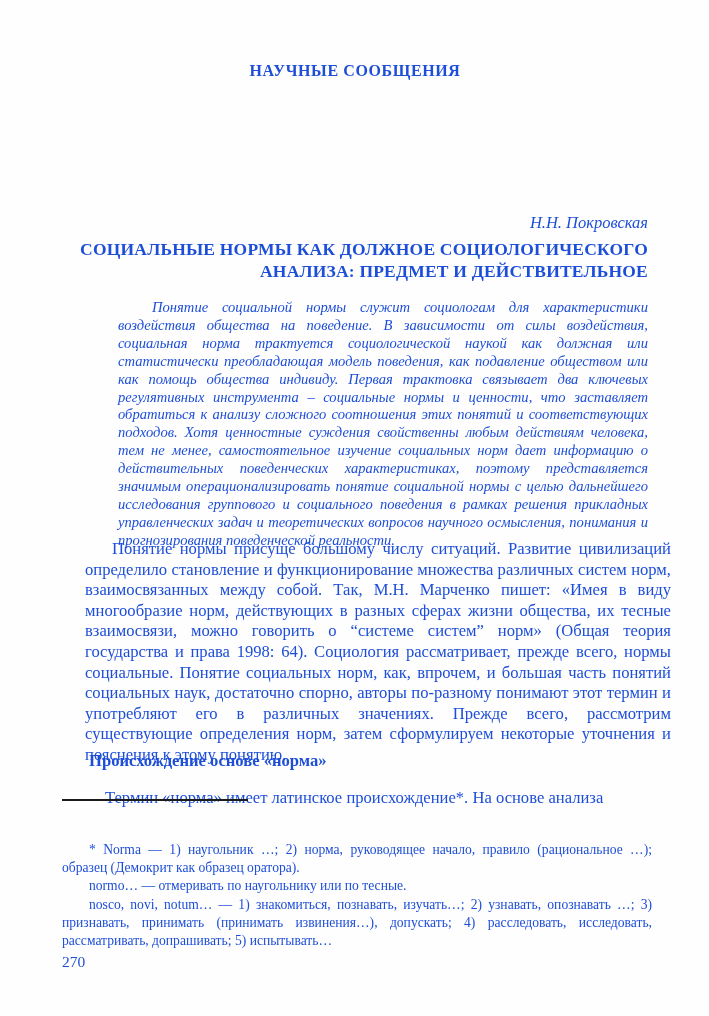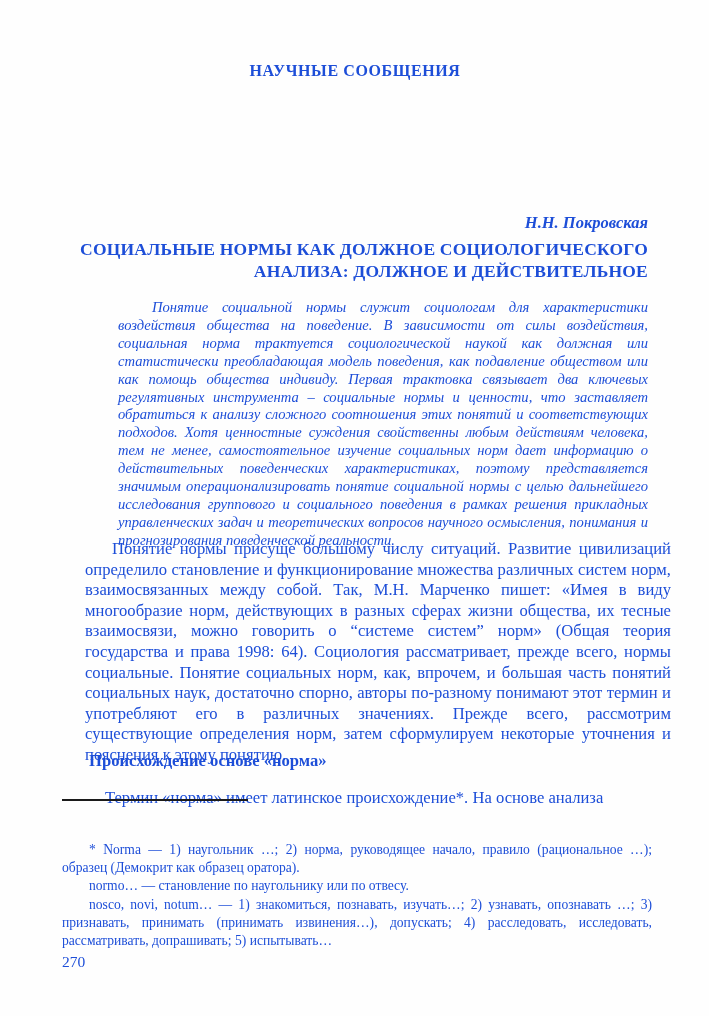--- a/index.html
+++ b/index.html
@@ -27,21 +27,21 @@
     font-weight: 700;
     letter-spacing: 0.6px;
   }
   .byline {
     position: absolute;
     top: 213px;
     left: 62px;
     width: 586px;
     text-align: right;
     font-size: 16.5px;
-    font-weight: 700;
+    font-weight: 400;
     font-style: italic;
   }
   .article-title {
     position: absolute;
     top: 238px;
     left: 62px;
     width: 586px;
     text-align: right;
     font-size: 17.5px;
     font-weight: 700;
@@ -121,36 +121,36 @@
 <body>
 
 <div class="page">
 
   <div class="running-head">НАУЧНЫЕ СООБЩЕНИЯ</div>
 
   <div class="byline">Н.Н. Покровская</div>
 
   <div class="article-title">
     <div>СОЦИАЛЬНЫЕ НОРМЫ КАК ДОЛЖНОЕ СОЦИОЛОГИЧЕСКОГО</div>
-    <div>АНАЛИЗА: ДОЛЖНОЕ И ДЕЙСТВИТЕЛЬНОЕ</div>
+    <div>АНАЛИЗА: ПРЕДМЕТ И ДЕЙСТВИТЕЛЬНОЕ</div>
   </div>
 
   <div class="abstract"><span class="indent"></span><span>Понятие социальной нормы служит социологам для характеристики воздействия общества на поведение. В зависимости от силы воздействия, социальная норма трактуется социологической наукой как должная или статистически преобладающая модель поведения, как подавление обществом или как помощь общества индивиду. Первая трактовка связывает два ключевых регулятивных инструмента – социальные нормы и ценности, что заставляет обратиться к анализу сложного соотношения этих понятий и соответствующих подходов. Хотя ценностные суждения свойственны любым действиям человека, тем не менее, самостоятельное изучение социальных норм дает информацию о действительных поведенческих характеристиках, поэтому представляется значимым операционализировать понятие социальной нормы с целью дальнейшего исследования группового и социального поведения в рамках решения прикладных управленческих задач и теоретических вопросов научного осмысления, понимания и прогнозирования поведенческой реальности.</span></div>
 
   <div class="body-text">
     <p>Понятие нормы присуще большому числу ситуаций. Развитие цивилизаций определило становление и функционирование множества различных систем норм, взаимосвязанных между собой. Так, М.Н. Марченко пишет: «Имея в виду многообразие норм, действующих в разных сферах жизни общества, их тесные взаимосвязи, можно говорить о “системе систем” норм» (Общая теория государства и права 1998: 64). Социология рассматривает, прежде всего, нормы социальные. Понятие социальных норм, как, впрочем, и большая часть понятий социальных наук, достаточно спорно, авторы по-разному понимают этот термин и употребляют его в различных значениях. Прежде всего, рассмотрим существующие определения норм, затем сформулируем некоторые уточнения и пояснения к этому понятию.</p>
   </div>
 
   <div class="section-heading">Происхождение основе «норма»</div>
 
   <p class="section-paragraph">Термин «норма» имеет латинское происхождение*. На основе анализа</p>
 
   <div class="footnote-rule"></div>
 
   <div class="footnotes">
     <p>* Norma — 1) наугольник …; 2) норма, руководящее начало, правило (рациональное …); образец (Демокрит как образец оратора).</p>
-    <p>normo… — становление по наугольнику или по отвесу.</p>
+    <p>normo… — отмеривать по наугольнику или по тесные.</p>
     <p>nosco, novi, notum… — 1) знакомиться, познавать, изучать…; 2) узнавать, опознавать …; 3) признавать, принимать (принимать извинения…), допускать; 4) расследовать, исследовать, рассматривать, допрашивать; 5) испытывать…</p>
   </div>
 
   <div class="page-number">270</div>
 
 </div>
 
 </body></html>

